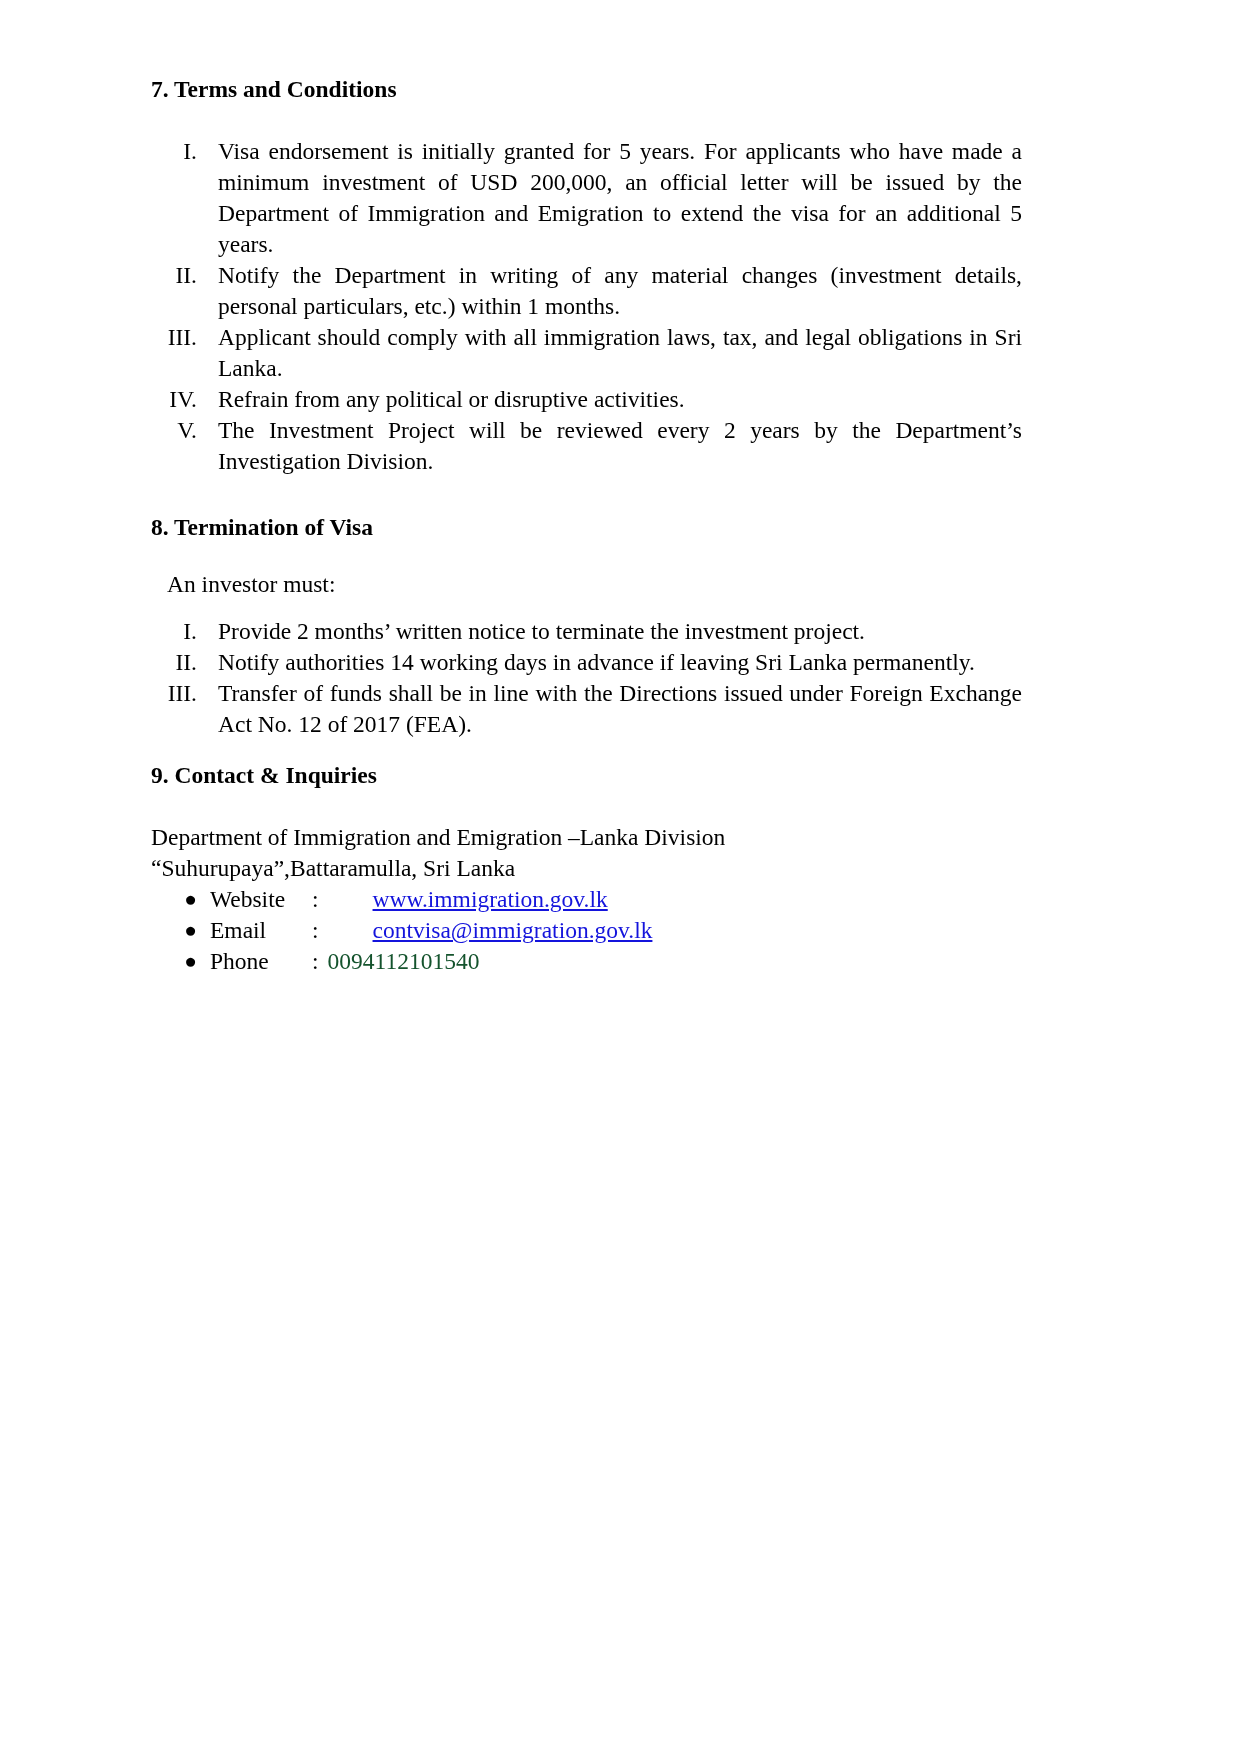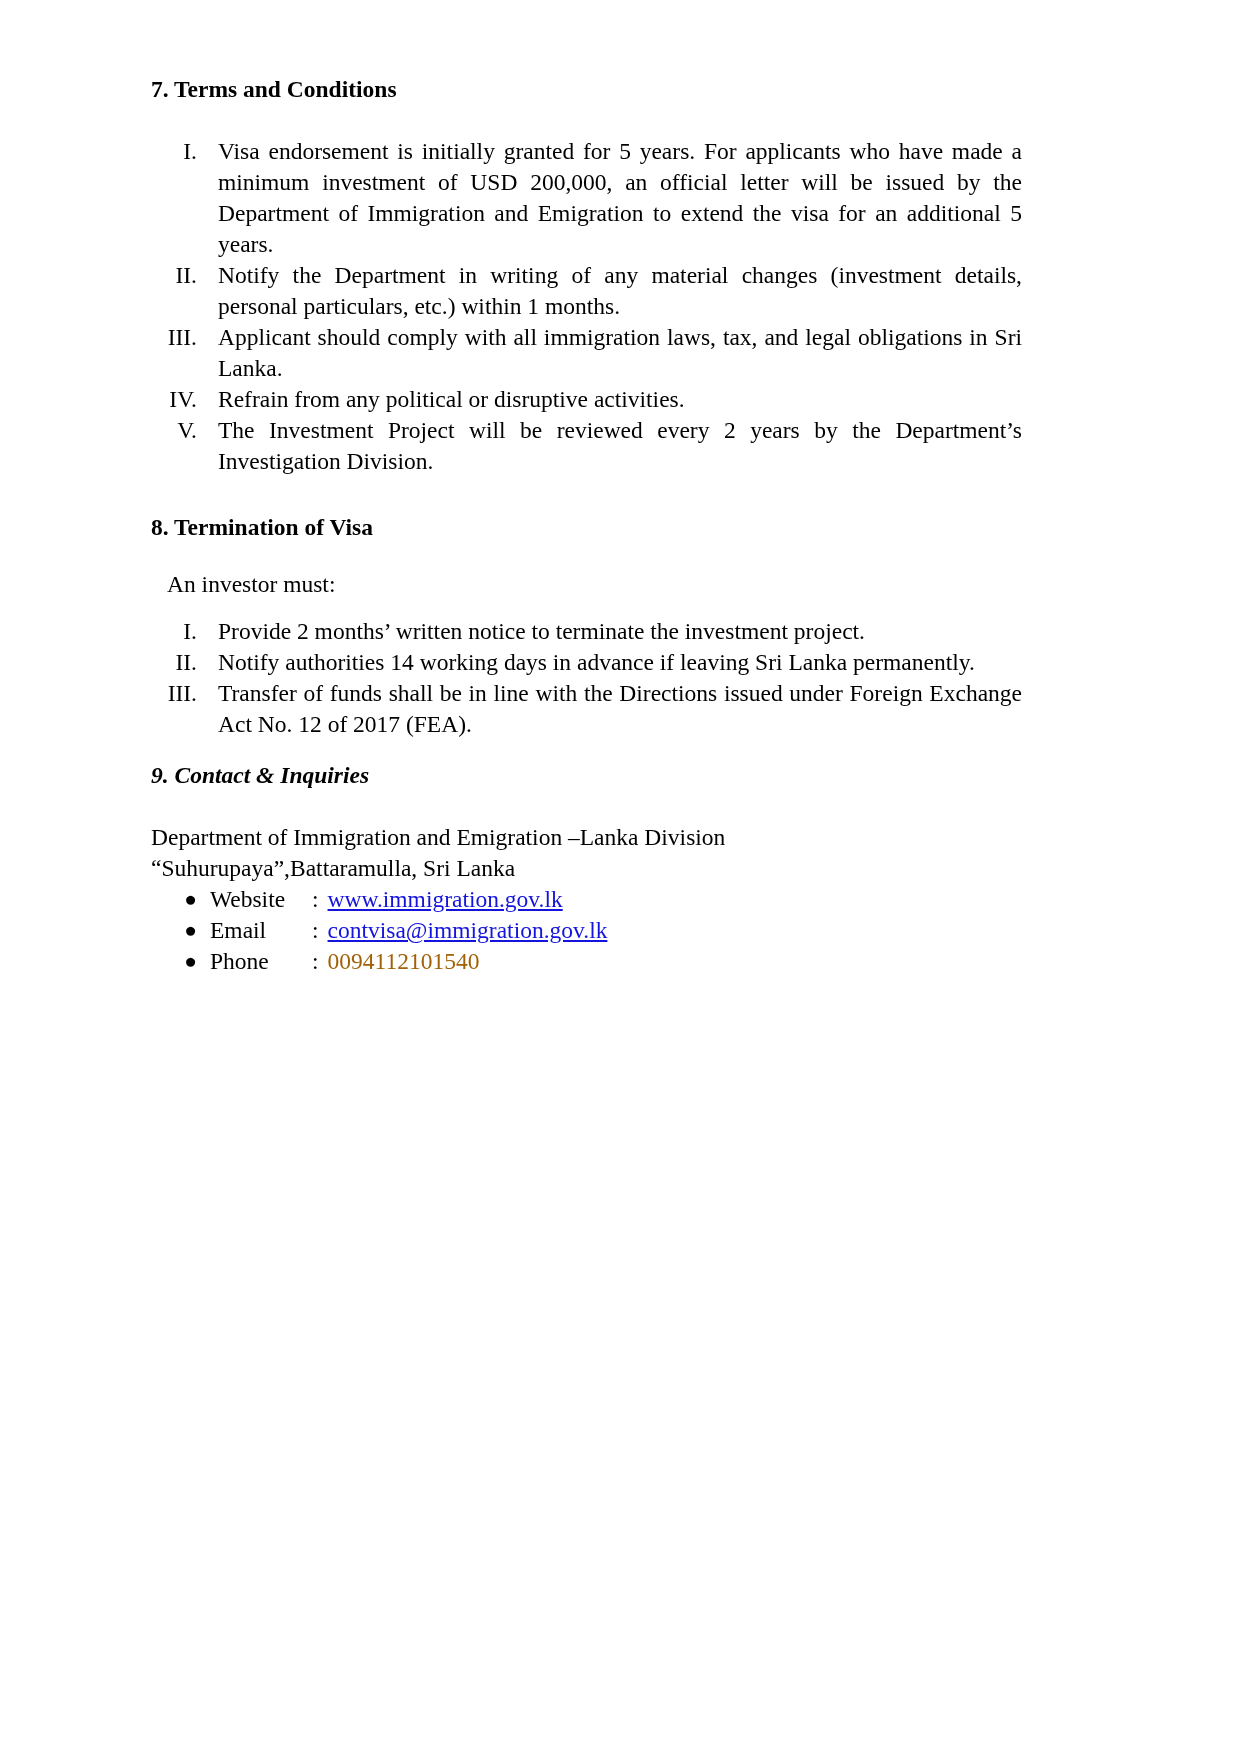--- a/index.html
+++ b/index.html
@@ -23,21 +23,21 @@
     height: 1755px;
     padding: 74px 118px 0 151px;
   }
   .heading {
     font-size: 23.5px;
     font-weight: bold;
     margin: 0;
   }
   #h7 { margin-bottom: 31px; }
   #h8 { margin-top: 35px; margin-bottom: 26px; }
-  #h9 { margin-top: 20px; margin-bottom: 31px; font-style: italic; }
+  #h9 { margin-top: 20px; margin-bottom: 31px; }
   .rlist { margin: 0; padding: 0; }
   .li {
     display: flex;
     align-items: flex-start;
   }
   .num {
     width: 46px;
     flex-shrink: 0;
     text-align: right;
     white-space: nowrap;
@@ -56,22 +56,23 @@
     flex-shrink: 0;
     text-align: right;
     font-size: 21px;
   }
   .cbody { margin-left: 13px; display: flex; }
   .clabel { display: inline-block; width: 102px; }
   .sep { margin-right: 9px; }
   a.doclink, a.doclink:visited {
     color: var(--link, #0000EE);
     text-decoration: underline;
+    margin-left: 45px;
   }
-  .plain { color: #a16207; }
+  .plain { color: #14532d; }
 </style>
 </head>
 <body style="background: rgb(255, 255, 255); color: rgb(0, 0, 0);">
 
 <div class="page">
 
   <h2 class="heading" id="h7">7. Terms and Conditions</h2>
 
   <div class="rlist">
     <div class="li">

